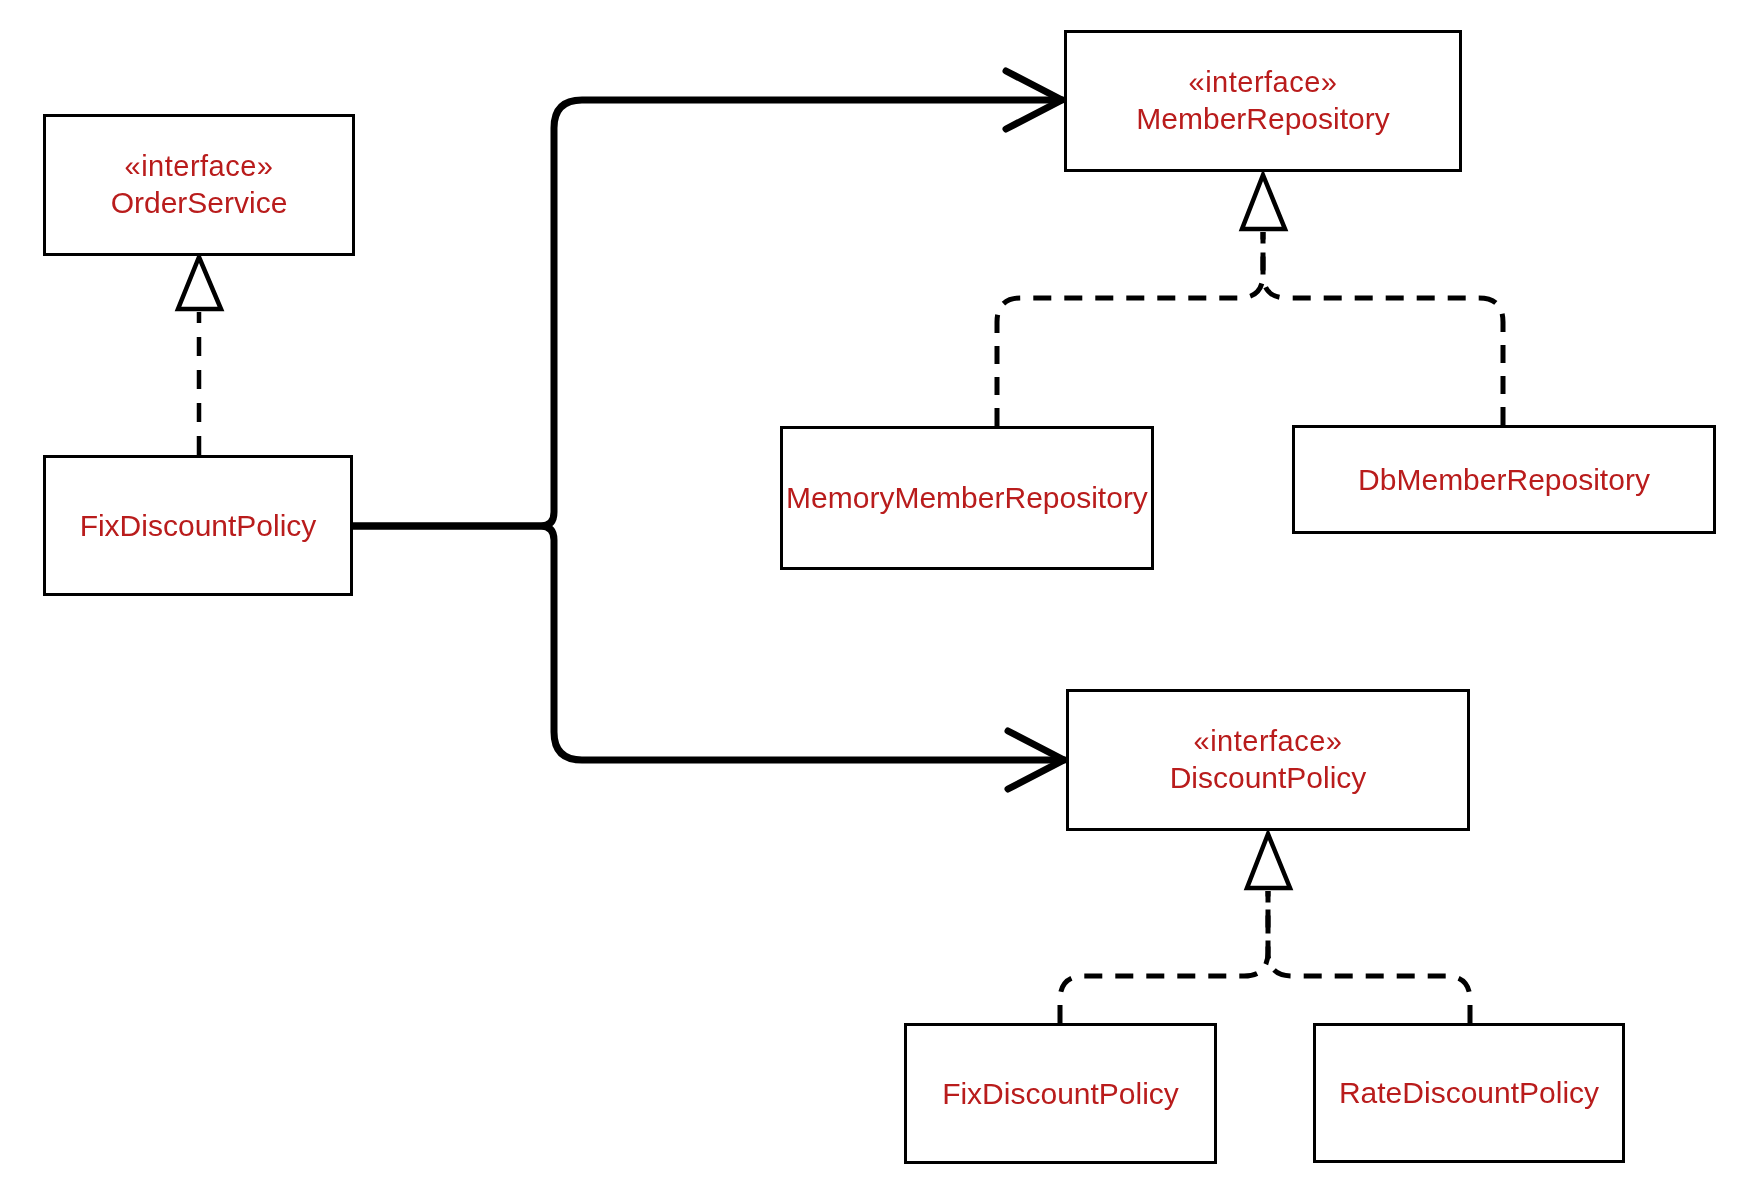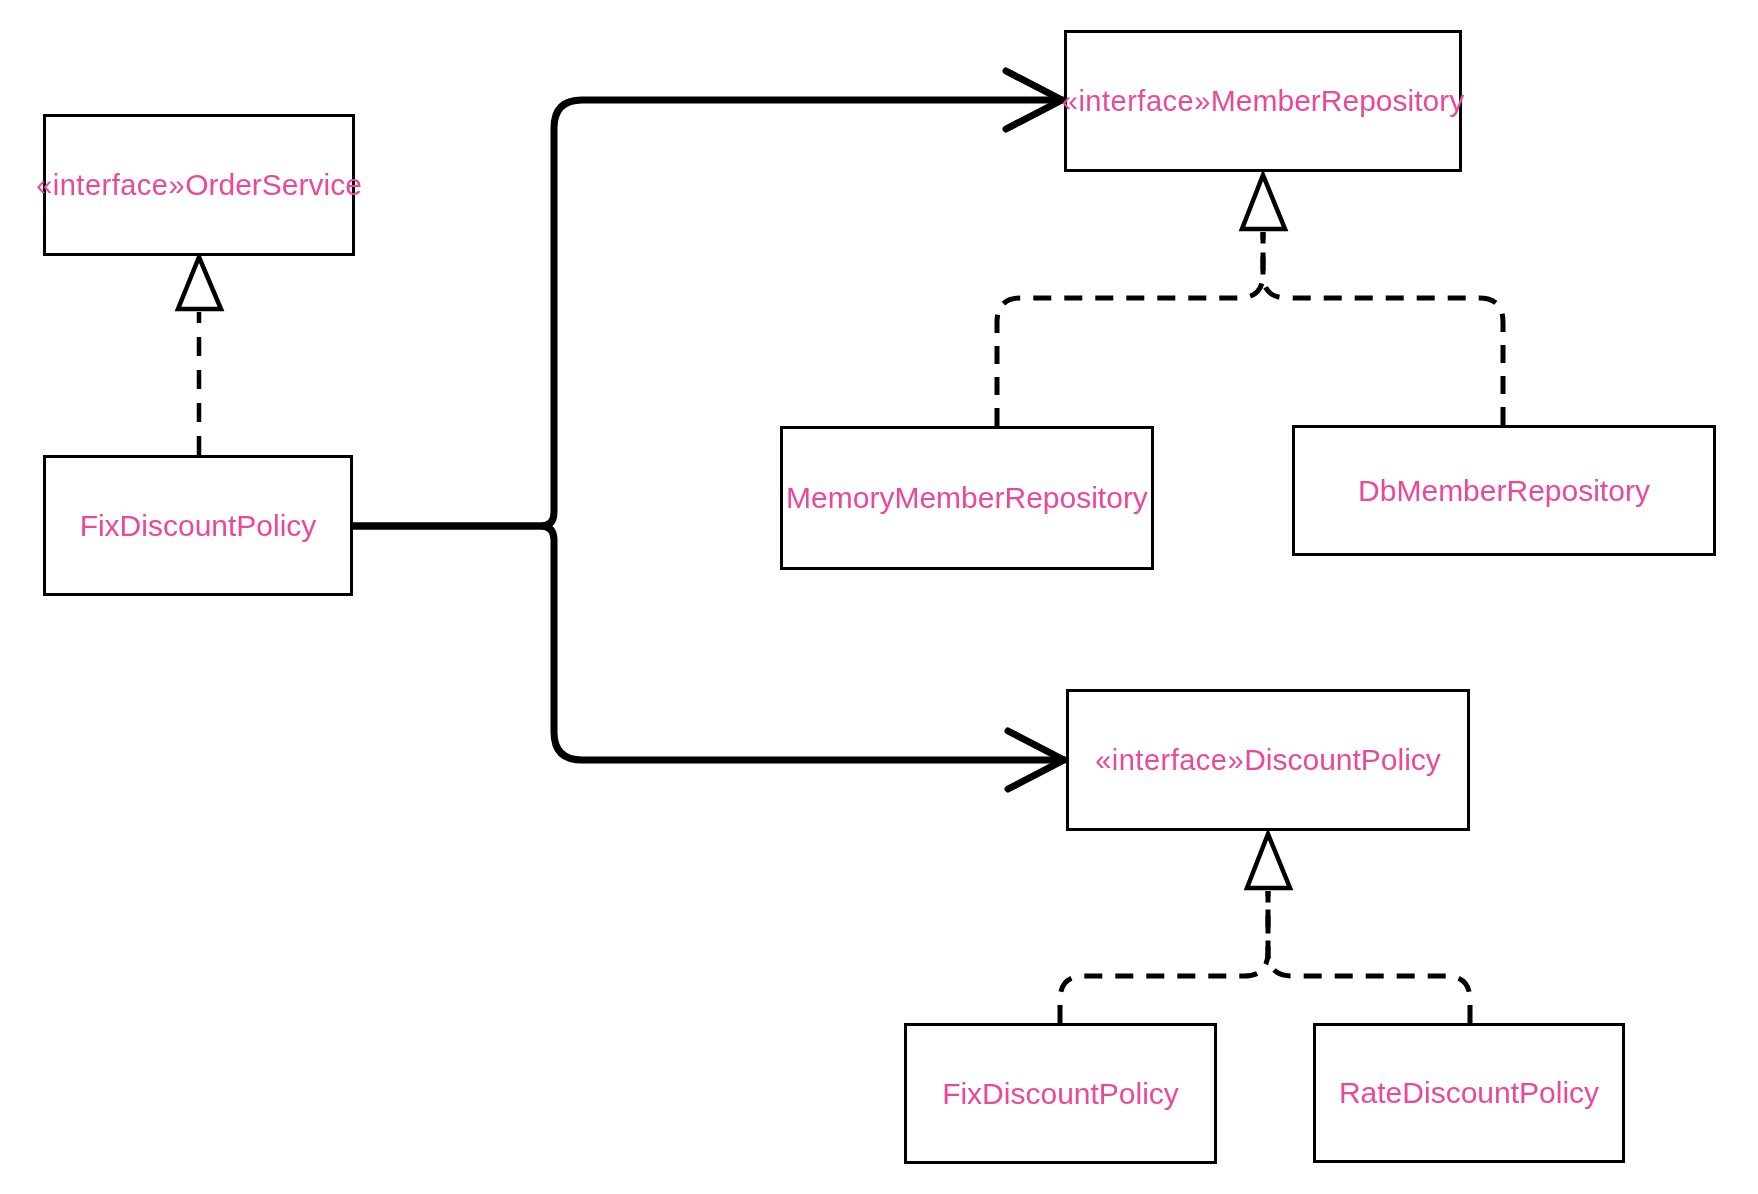--- a/index.html
+++ b/index.html
@@ -11,25 +11,25 @@
     font-family:"Liberation Sans", sans-serif;
     overflow:hidden;
   }
   #connectors{position:absolute;left:0;top:0;width:1758px;height:1194px;}
   .node{
     position:absolute;
     background:#ffffff;
     border:3px solid #000000;
     box-sizing:border-box;
     display:flex;
-    flex-direction:row;
+    flex-direction:column;
     align-items:center;
     justify-content:center;
     text-align:center;
-    color:#ec4899;
+    color:#b91c1c;
     line-height:1.25;
   }
   .node .stereotype{
     font-size:29px;
     font-weight:400;
     letter-spacing:0.5px;
   }
   .node .classname{
     font-size:30px;
     font-weight:400;
@@ -87,21 +87,21 @@
 
   <div class="node interface" style="left:1064px;top:30px;width:398px;height:142px">
     <div class="stereotype">«interface»</div>
     <div class="classname">MemberRepository</div>
   </div>
 
   <div class="node" style="left:780px;top:426px;width:374px;height:144px">
     <div class="classname">MemoryMemberRepository</div>
   </div>
 
-  <div class="node" style="left:1292px;top:425px;width:424px;height:131px">
+  <div class="node" style="left:1292px;top:425px;width:424px;height:109px">
     <div class="classname">DbMemberRepository</div>
   </div>
 
   <div class="node interface" style="left:1066px;top:689px;width:404px;height:142px">
     <div class="stereotype">«interface»</div>
     <div class="classname">DiscountPolicy</div>
   </div>
 
   <div class="node" style="left:904px;top:1023px;width:313px;height:141px">
     <div class="classname">FixDiscountPolicy</div>

